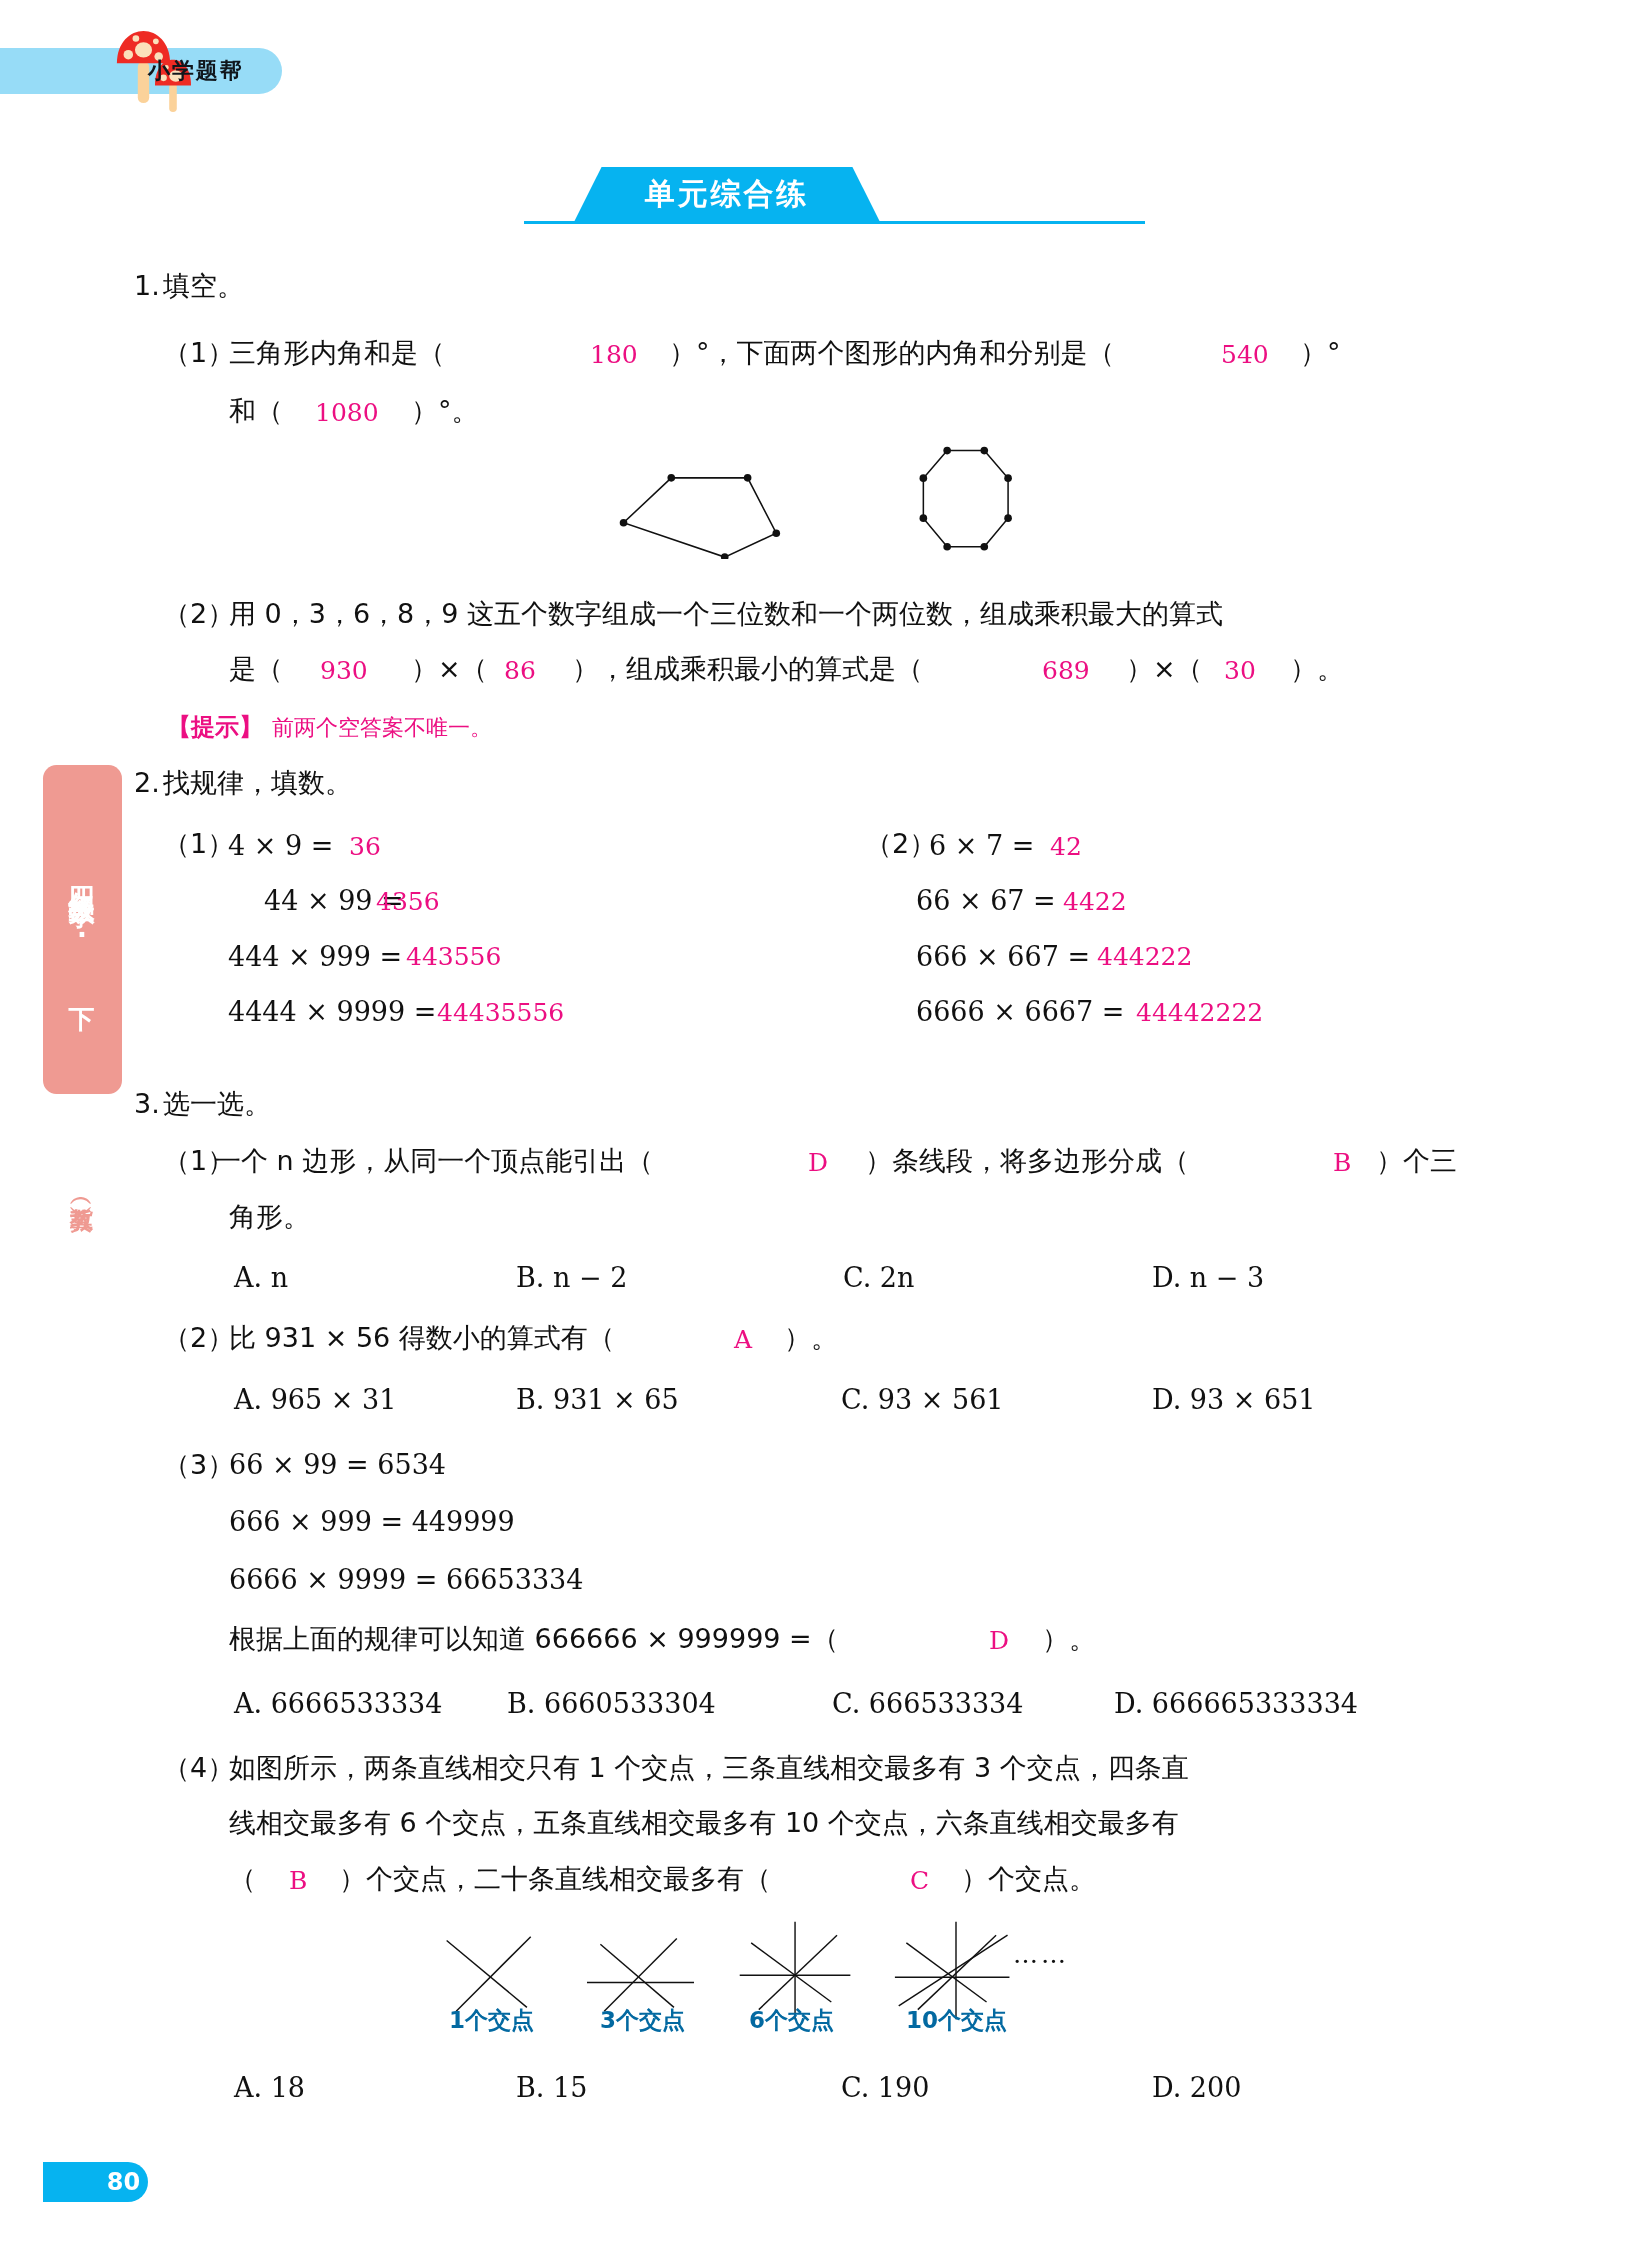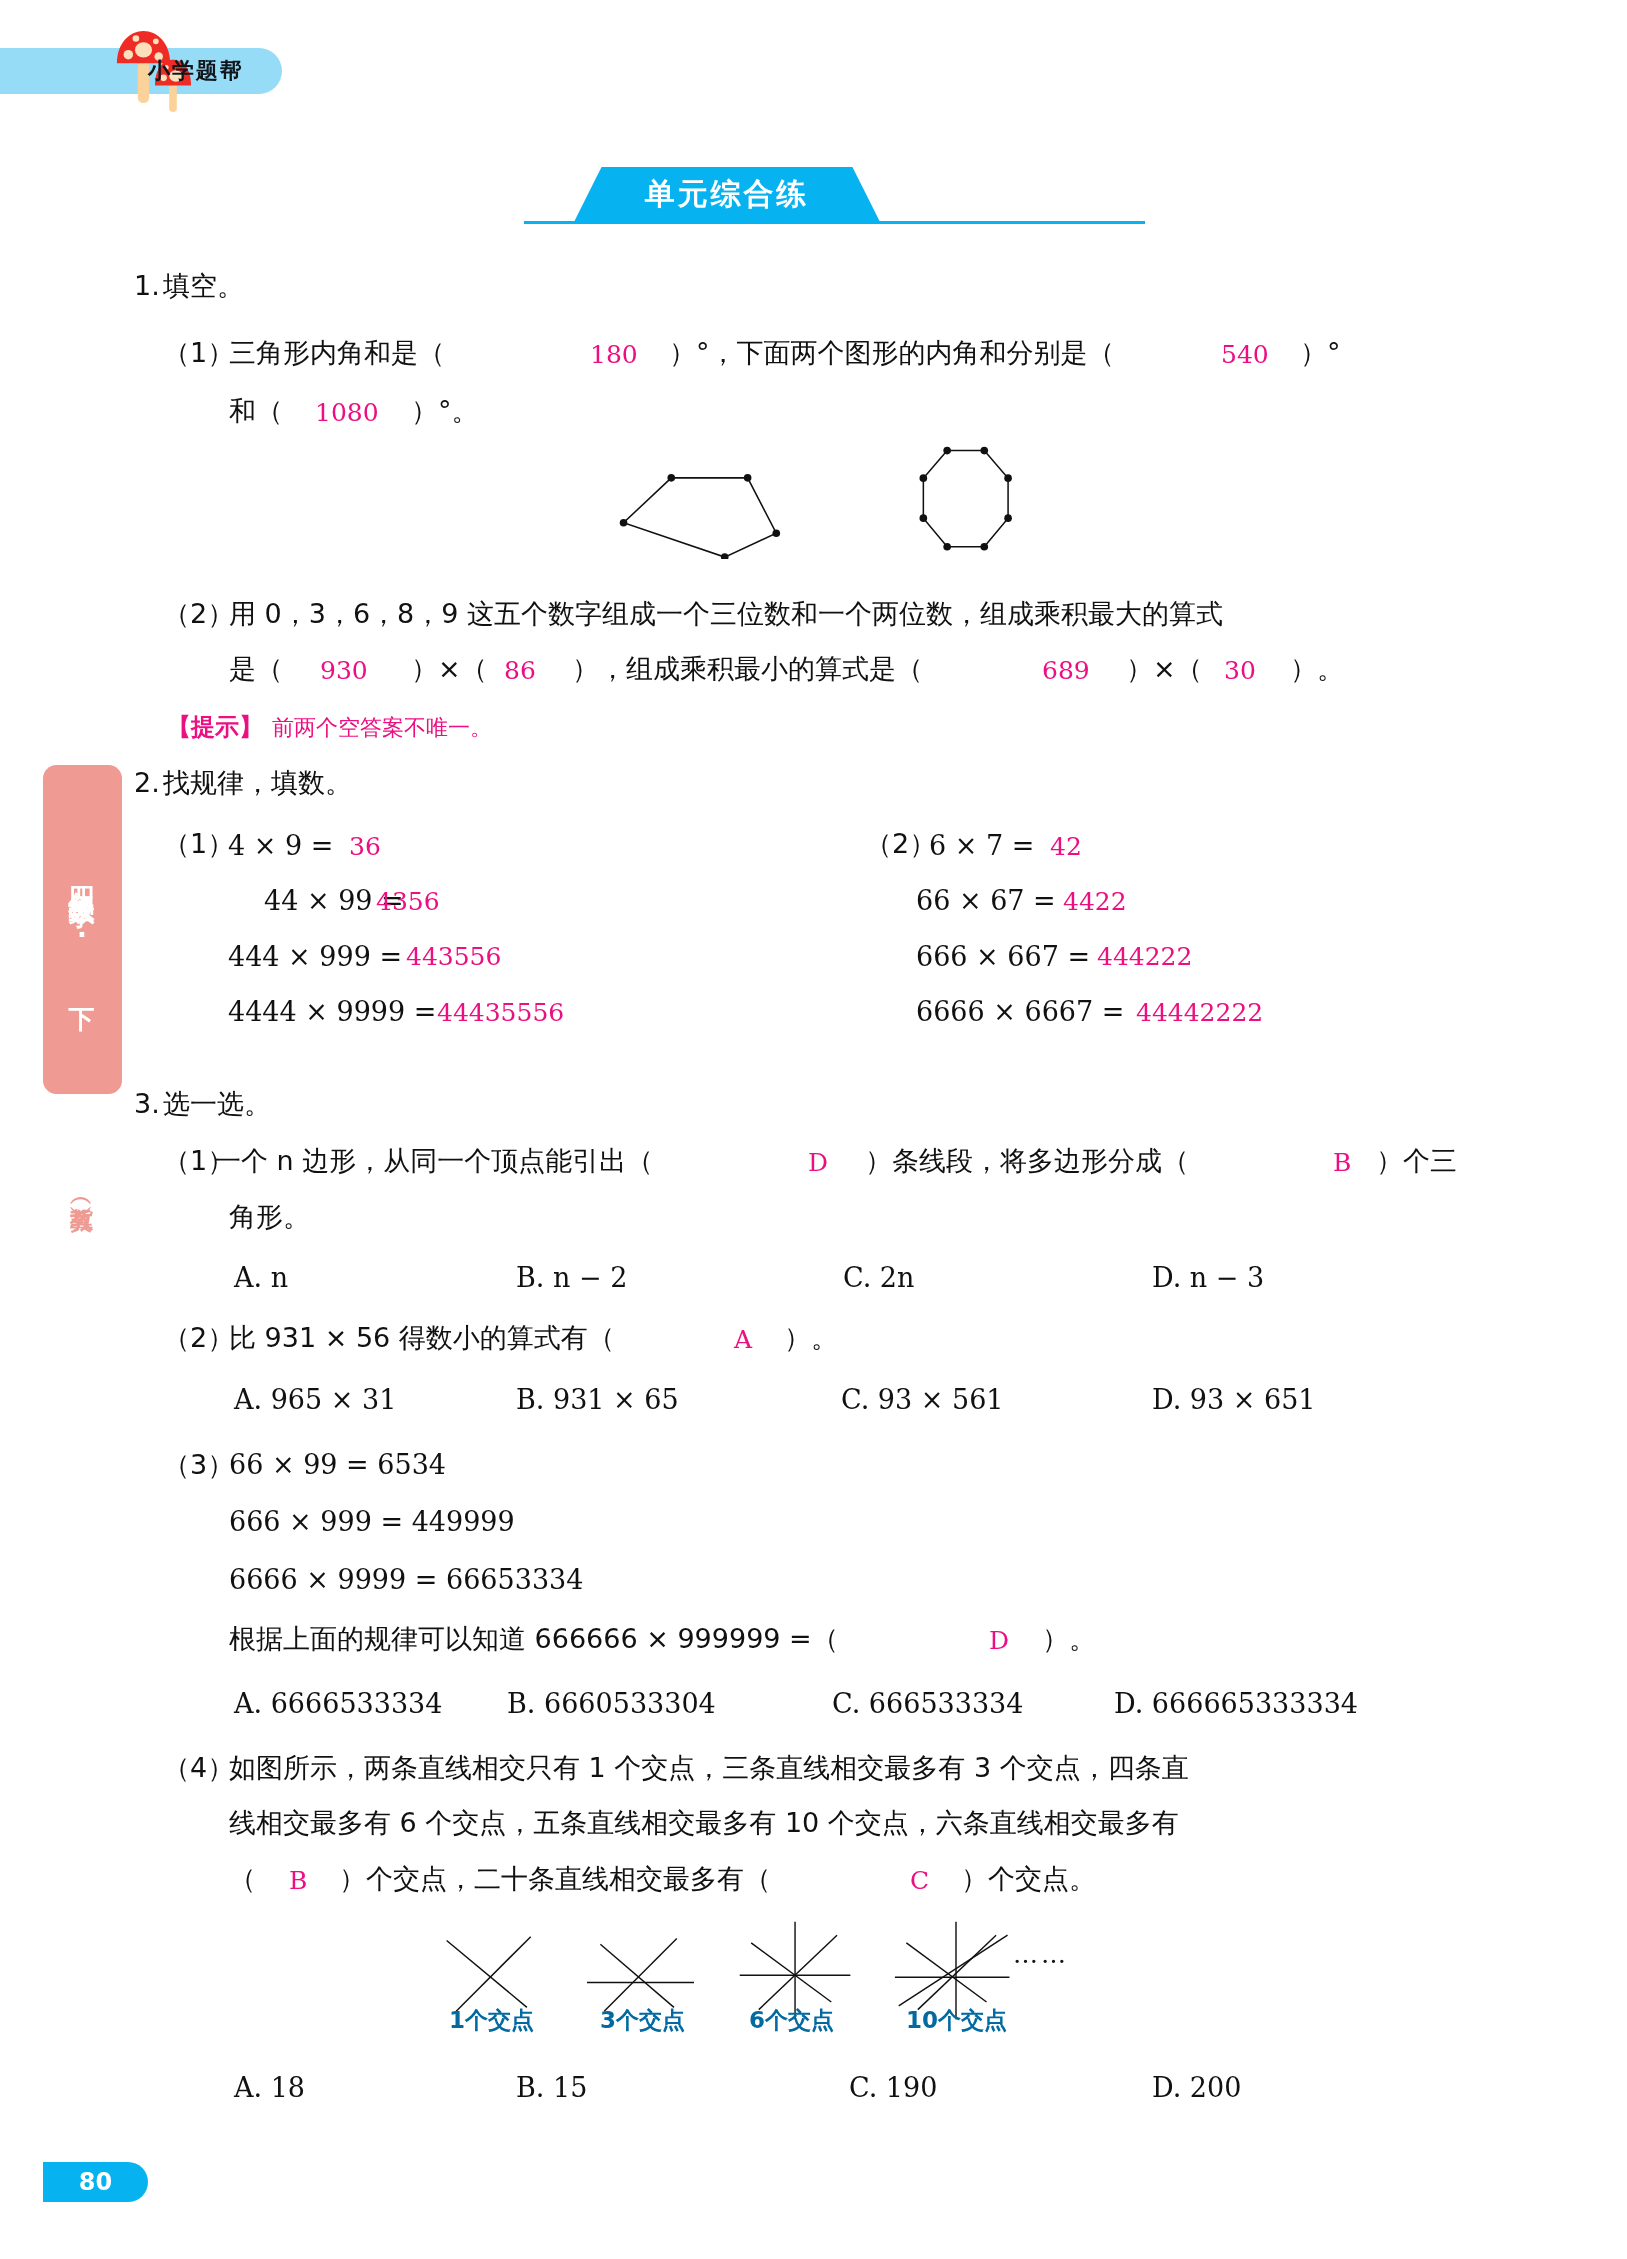--- a/index.html
+++ b/index.html
@@ -68,21 +68,21 @@
 
   
   #footer-bar{
     position:absolute;left:43px;top:2162px;width:105px;height:40px;
     background:#06b3f0;border-radius:0 20px 20px 0;
   }
   #page-number{
     position:absolute;left:43px;top:2162px;width:105px;height:40px;
     display:flex;align-items:center;justify-content:center;
     font-family:"DejaVu Sans","Liberation Sans",sans-serif;
-    font-size:24px;font-weight:700;color:#ffffff;
+    font-size:24px;font-weight:700;color:#ffffff;padding-left:28px;
   }
 
   
   .fig-label{
     position:absolute;font-family:"DejaVu Sans","Liberation Sans",sans-serif;
     font-size:23px;font-weight:700;color:#0369a1;white-space:nowrap;
   }
   .dots{
     position:absolute;font-size:25px;letter-spacing:2.9px;color:#111;
   }
@@ -263,18 +263,18 @@
   <line x1="112" y1="18" x2="30" y2="96" stroke="#111" stroke-width="1.5"></line>
   <line x1="6" y1="62" x2="126" y2="62" stroke="#111" stroke-width="1.5"></line>
   <line x1="70" y1="4" x2="70" y2="106" stroke="#111" stroke-width="1.5"></line>
   <line x1="10" y1="92" x2="124" y2="18" stroke="#111" stroke-width="1.5"></line>
 </svg>
 <div class="fig-label" style="left:906px;top:2005px;">10个交点</div>
 <div class="dots" style="left:1013px;top:1940px;">……</div>
 
 <div class="q num" style="left:234px;top:2074px;">A. 18</div>
 <div class="q num" style="left:516px;top:2074px;">B. 15</div>
-<div class="q num" style="left:841px;top:2074px;margin-left:8px;">C. 190</div>
+<div class="q num" style="left:841px;top:2074px;">C. 190</div>
 <div class="q num" style="left:1152px;top:2074px;">D. 200</div>
 
 <div id="footer-bar"></div>
 <div id="page-number">80</div>
 
 
 </body></html>

